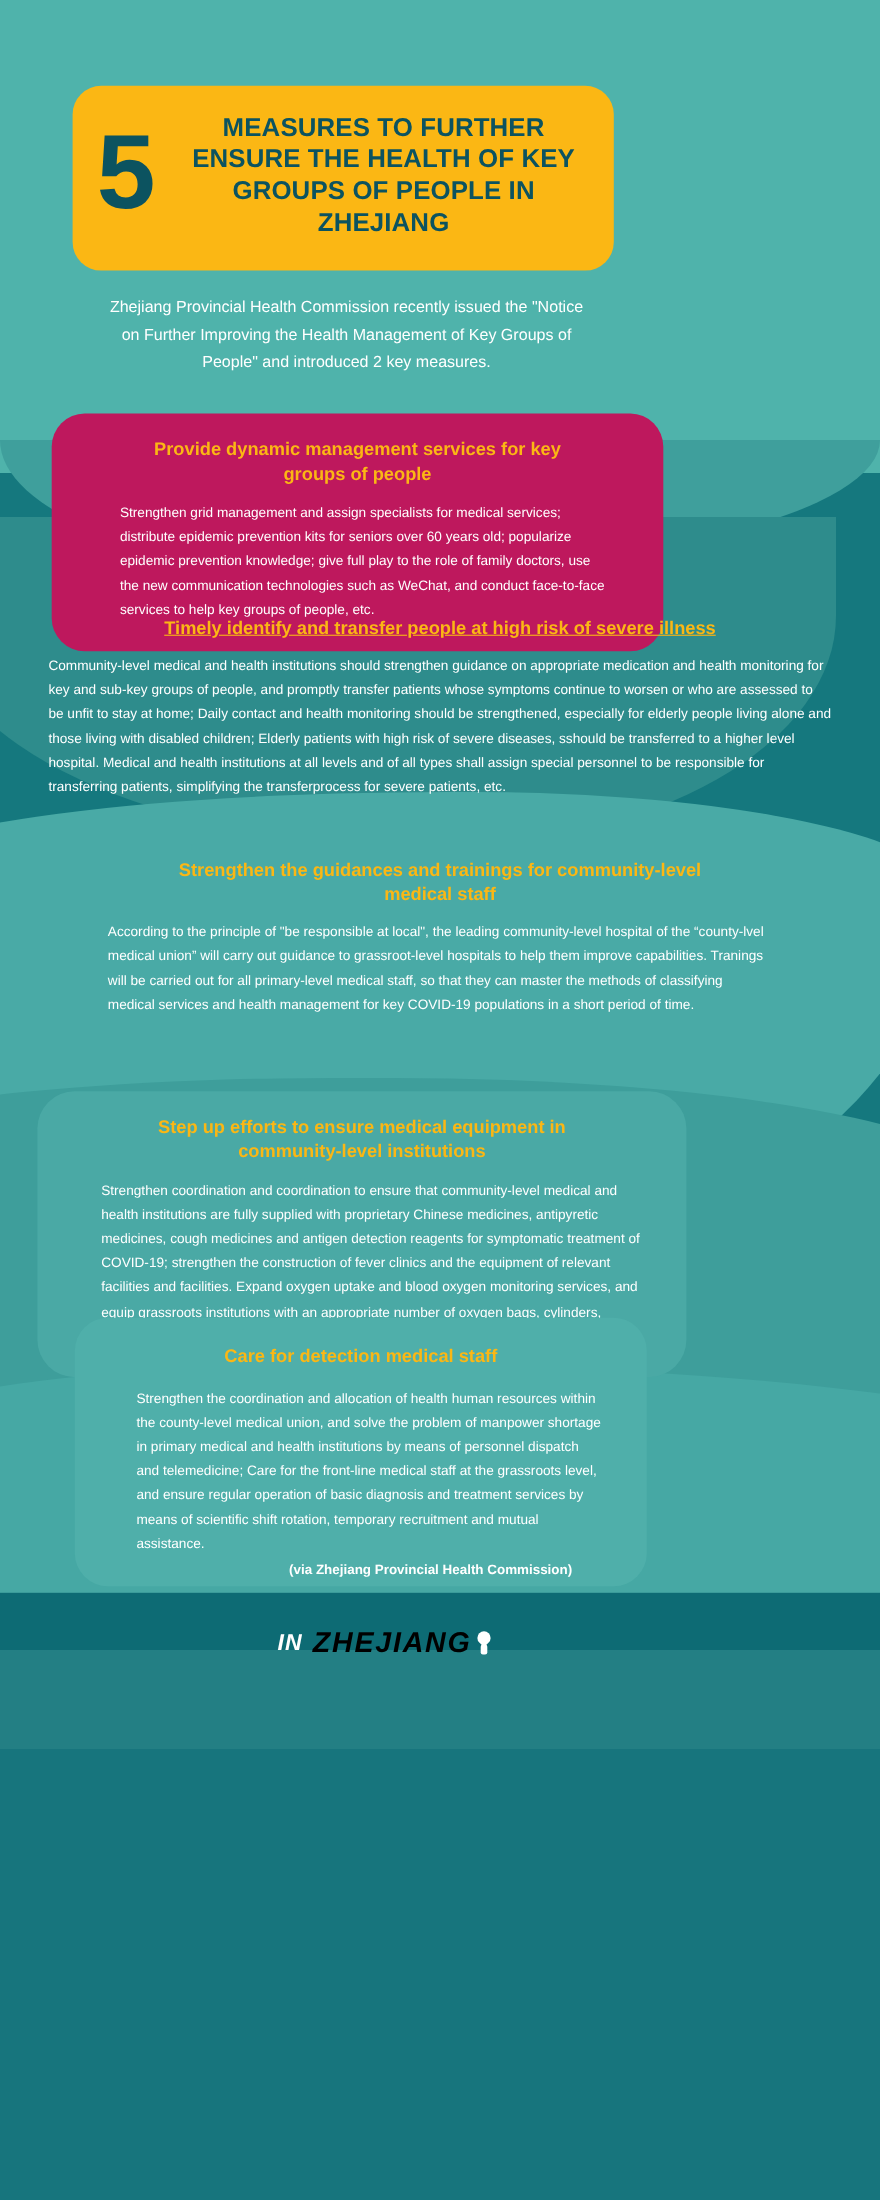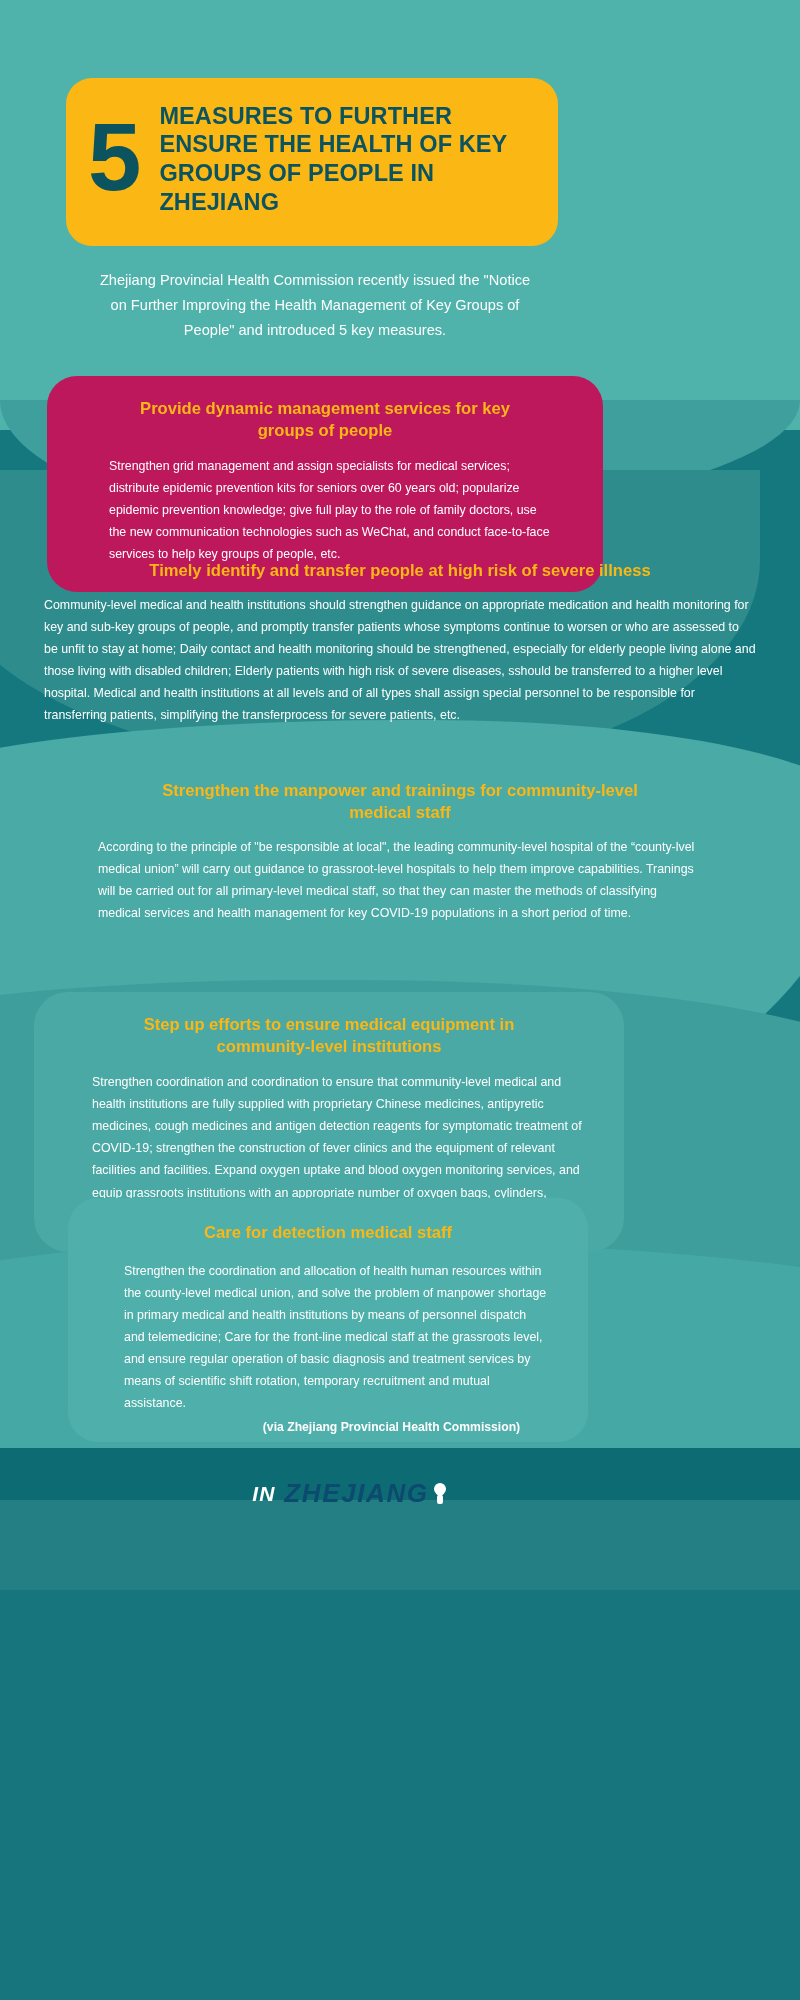--- a/index.html
+++ b/index.html
@@ -80,20 +80,21 @@
     margin-right:20px;
     margin-top:-4px;
   }
   .banner-title{
     color:#0c5360;
     font-size:23.5px;
     font-weight:bold;
     line-height:1.22;
     letter-spacing:0.1px;
     text-transform:uppercase;
+    text-align:center;
   }
 
   
   .intro{
     position:absolute;left:95px;top:268px;width:440px;
     color:#ffffff;
     font-size:14.6px;
     line-height:1.72;
     text-align:center;
   }
@@ -121,21 +122,21 @@
     border-radius:30px;
     padding:22px 40px 26px 40px;
   }
   #sec1 .sec-title{padding:0 26px;}
   #sec1 .sec-body{padding-left:22px;padding-right:8px;}
 
   #sec2{
     left:20px;top:560px;width:760px;
     padding:0 20px;
   }
-  #sec2 .sec-title{padding:0 60px;margin-bottom:12px;}
+  #sec2 .sec-title{padding:0 60px;margin-bottom:12px;text-decoration:underline;}
   #sec2 .sec-body{padding:0 4px;}
 
   #sec3{
     left:50px;top:780px;width:700px;
     padding:0 20px;
   }
   #sec3 .sec-title{padding:0 70px;margin-bottom:13px;}
   #sec3 .sec-body{padding:0 28px;}
 
   #sec4{
@@ -168,21 +169,21 @@
   
   .logo{
     position:absolute;left:0;top:1478px;width:700px;
     display:flex;justify-content:center;align-items:center;
   }
   .logo-in{
     color:#ffffff;font-weight:bold;font-size:21px;
     font-style:italic;letter-spacing:1px;margin-right:9px;
   }
   .logo-zj{
-    color:#0c4a6e;font-weight:bold;font-size:26px;
+    color:#000000;font-weight:bold;font-size:26px;
     font-style:italic;letter-spacing:1.6px;
   }
   .logo-mark{
     width:16px;height:22px;margin-left:3px;position:relative;
   }
   .logo-mark .pin{
     position:absolute;left:2px;top:0;width:12px;height:12px;
     border-radius:50% 50% 50% 0;
     transform:rotate(-45deg);
     background:#ffffff;
@@ -208,34 +209,34 @@
   <div class="bg-bottom"></div>
   <div class="bg-bottom2"></div>
 
   <div class="content">
 
     <div class="banner">
       <div class="banner-num">5</div>
       <div class="banner-title">MEASURES TO FURTHER ENSURE THE HEALTH OF KEY GROUPS OF PEOPLE IN ZHEJIANG</div>
     </div>
 
-    <div class="intro">Zhejiang Provincial Health Commission recently issued the "Notice on Further Improving the Health Management of Key Groups of People" and introduced 5 key measures.</div>
+    <div class="intro">Zhejiang Provincial Health Commission recently issued the "Notice on Further Improving the Health Management of Key Groups of People" and introduced 2 key measures.</div>
 
     <div class="sec" id="sec1">
       <div class="sec-title">Provide dynamic management services for key groups of people</div>
       <div class="sec-body">Strengthen grid management and assign specialists for medical services; distribute epidemic prevention kits for seniors over 60 years old; popularize epidemic prevention knowledge; give full play to the role of family doctors, use the new communication technologies such as WeChat, and conduct face-to-face services to help key groups of people, etc.</div>
     </div>
 
     <div class="sec" id="sec2">
       <div class="sec-title">Timely identify and transfer people at high risk of severe illness</div>
       <div class="sec-body">Community-level medical and health institutions should strengthen guidance on appropriate medication and health monitoring for key and sub-key groups of people, and promptly transfer patients whose symptoms continue to worsen or who are assessed to be unfit to stay at home; Daily contact and health monitoring should be strengthened, especially for elderly people living alone and those living with disabled children; Elderly patients with high risk of severe diseases, sshould be transferred to a higher level hospital. Medical and health institutions at all levels and of all types shall assign special personnel to be responsible for transferring patients, simplifying the transferprocess for severe patients, etc.</div>
     </div>
 
     <div class="sec" id="sec3">
-      <div class="sec-title">Strengthen the manpower and trainings for community-level medical staff</div>
+      <div class="sec-title">Strengthen the guidances and trainings for community-level medical staff</div>
       <div class="sec-body">According to the principle of "be responsible at local", the leading community-level hospital of the “county-lvel medical union” will carry out guidance to grassroot-level hospitals to help them improve capabilities. Tranings will be carried out for all primary-level medical staff, so that they can master the methods of classifying medical services and health management for key COVID-19 populations in a short period of time.</div>
     </div>
 
     <div class="sec" id="sec4">
       <div class="sec-title">Step up efforts to ensure medical equipment in community-level institutions</div>
       <div class="sec-body">Strengthen coordination and coordination to ensure that community-level medical and health institutions are fully supplied with proprietary Chinese medicines, antipyretic medicines, cough medicines and antigen detection reagents for symptomatic treatment of COVID-19; strengthen the construction of fever clinics and the equipment of relevant facilities and facilities. Expand oxygen uptake and blood oxygen monitoring services, and equip grassroots institutions with an appropriate number of oxygen bags, cylinders, oxygen generators and other equipment, etc.</div>
     </div>
 
     <div class="sec" id="sec5">
       <div class="sec-title">Care for detection medical staff</div>

